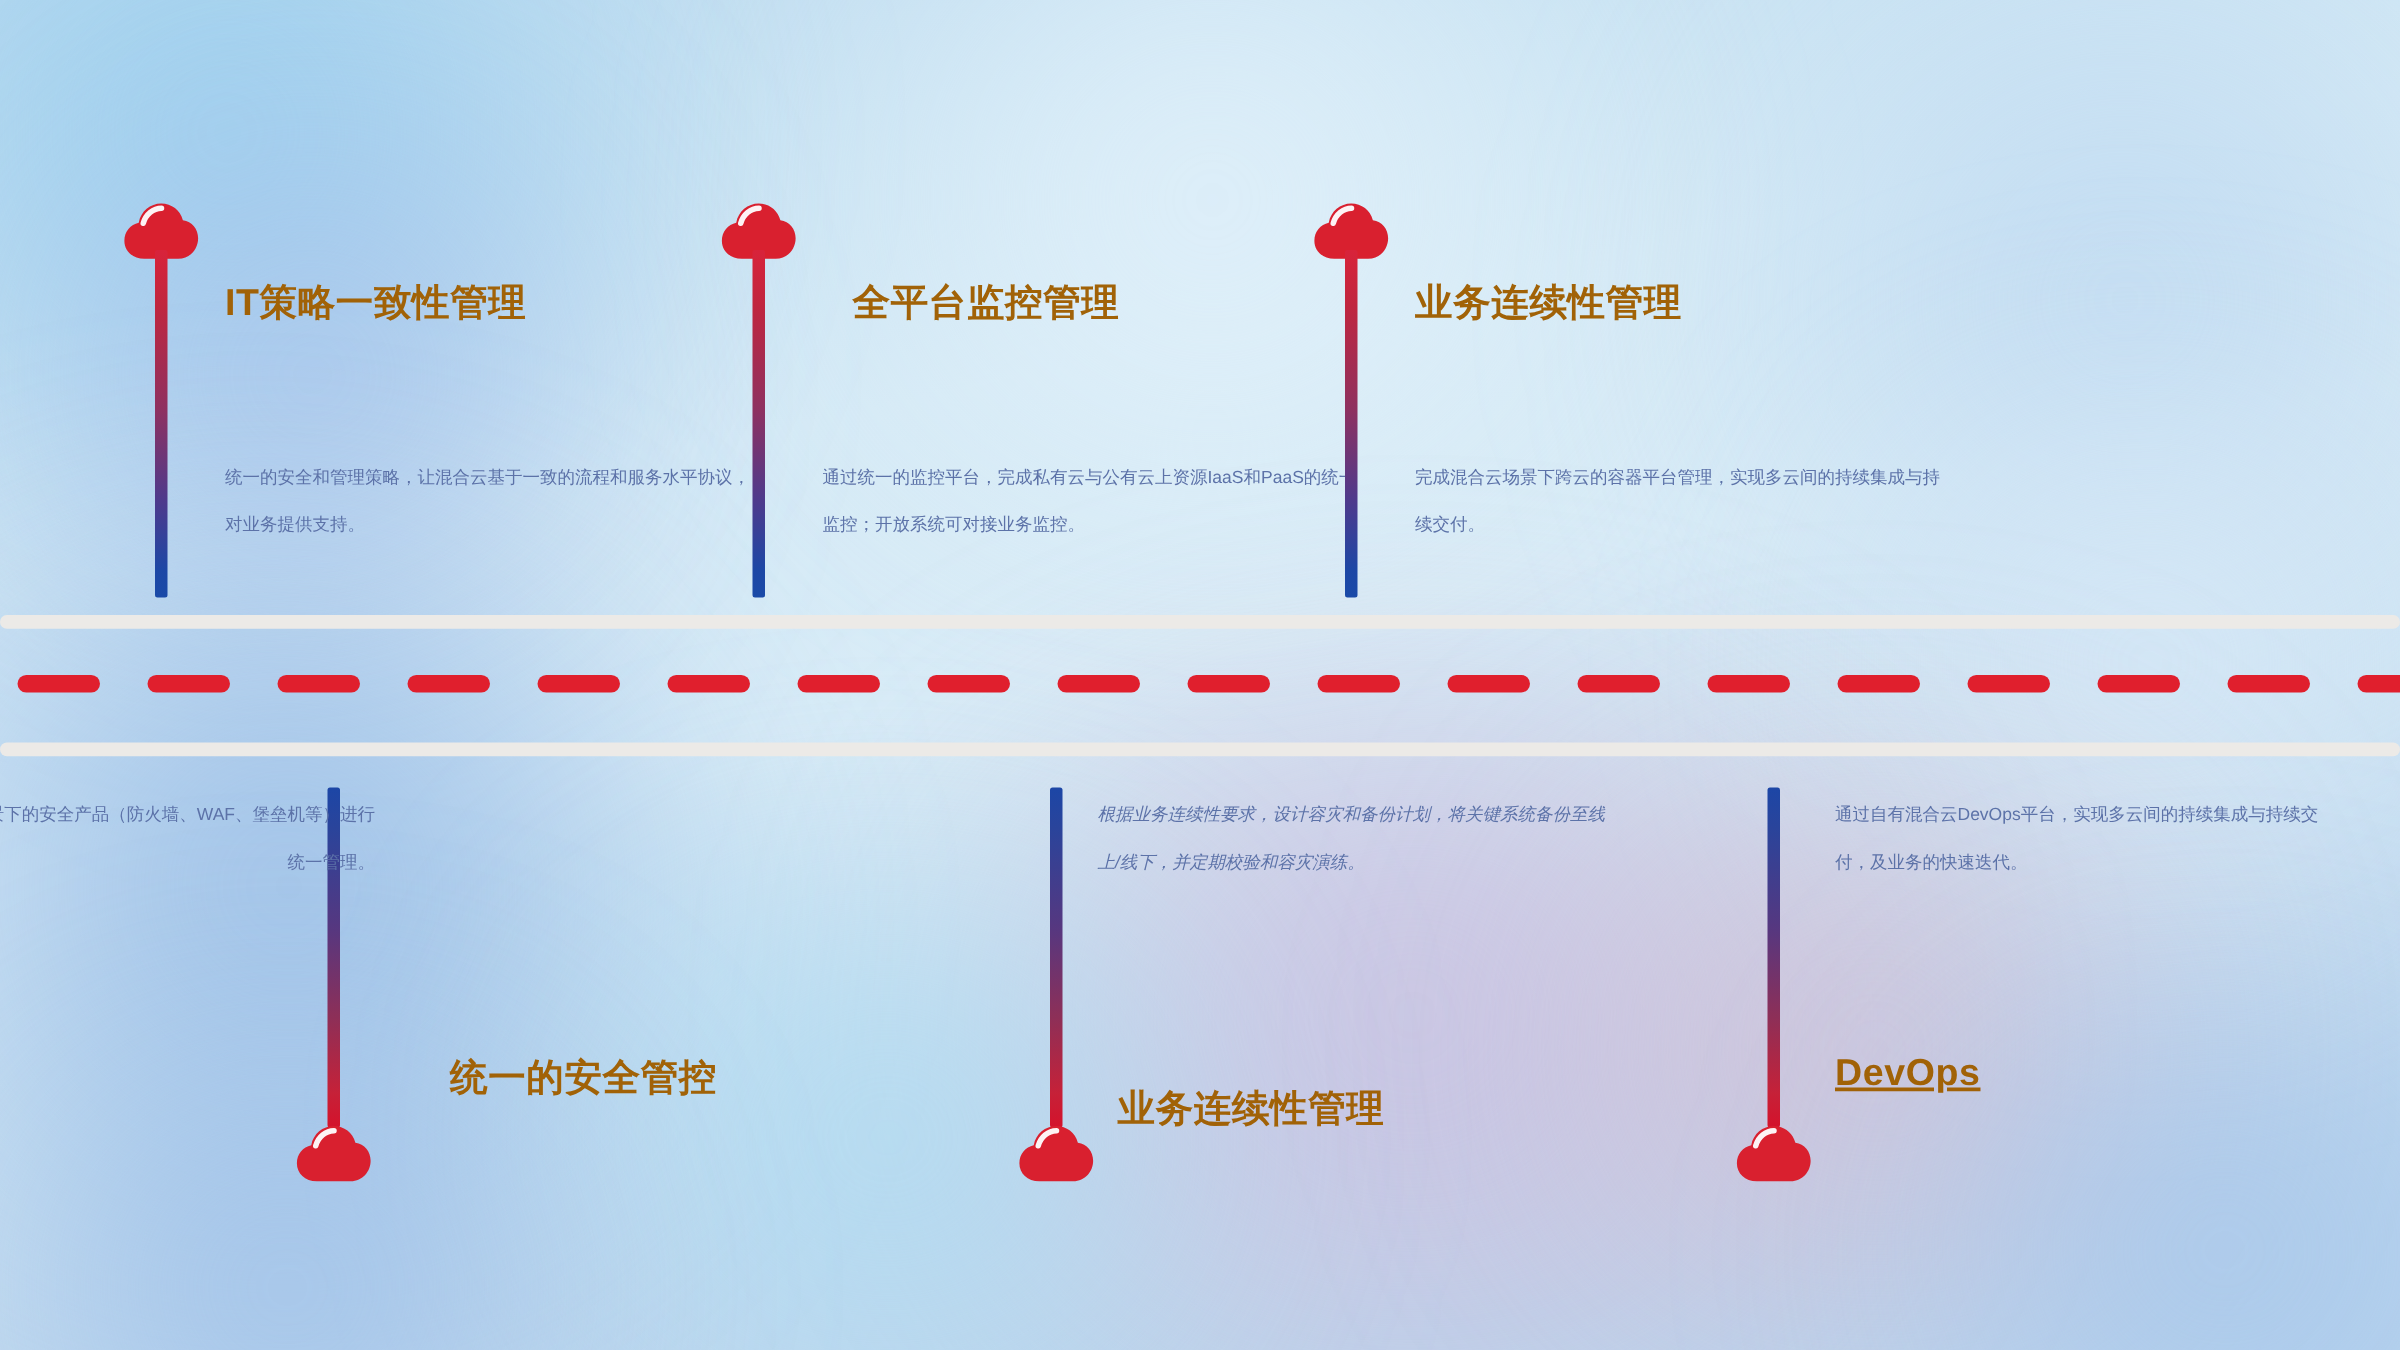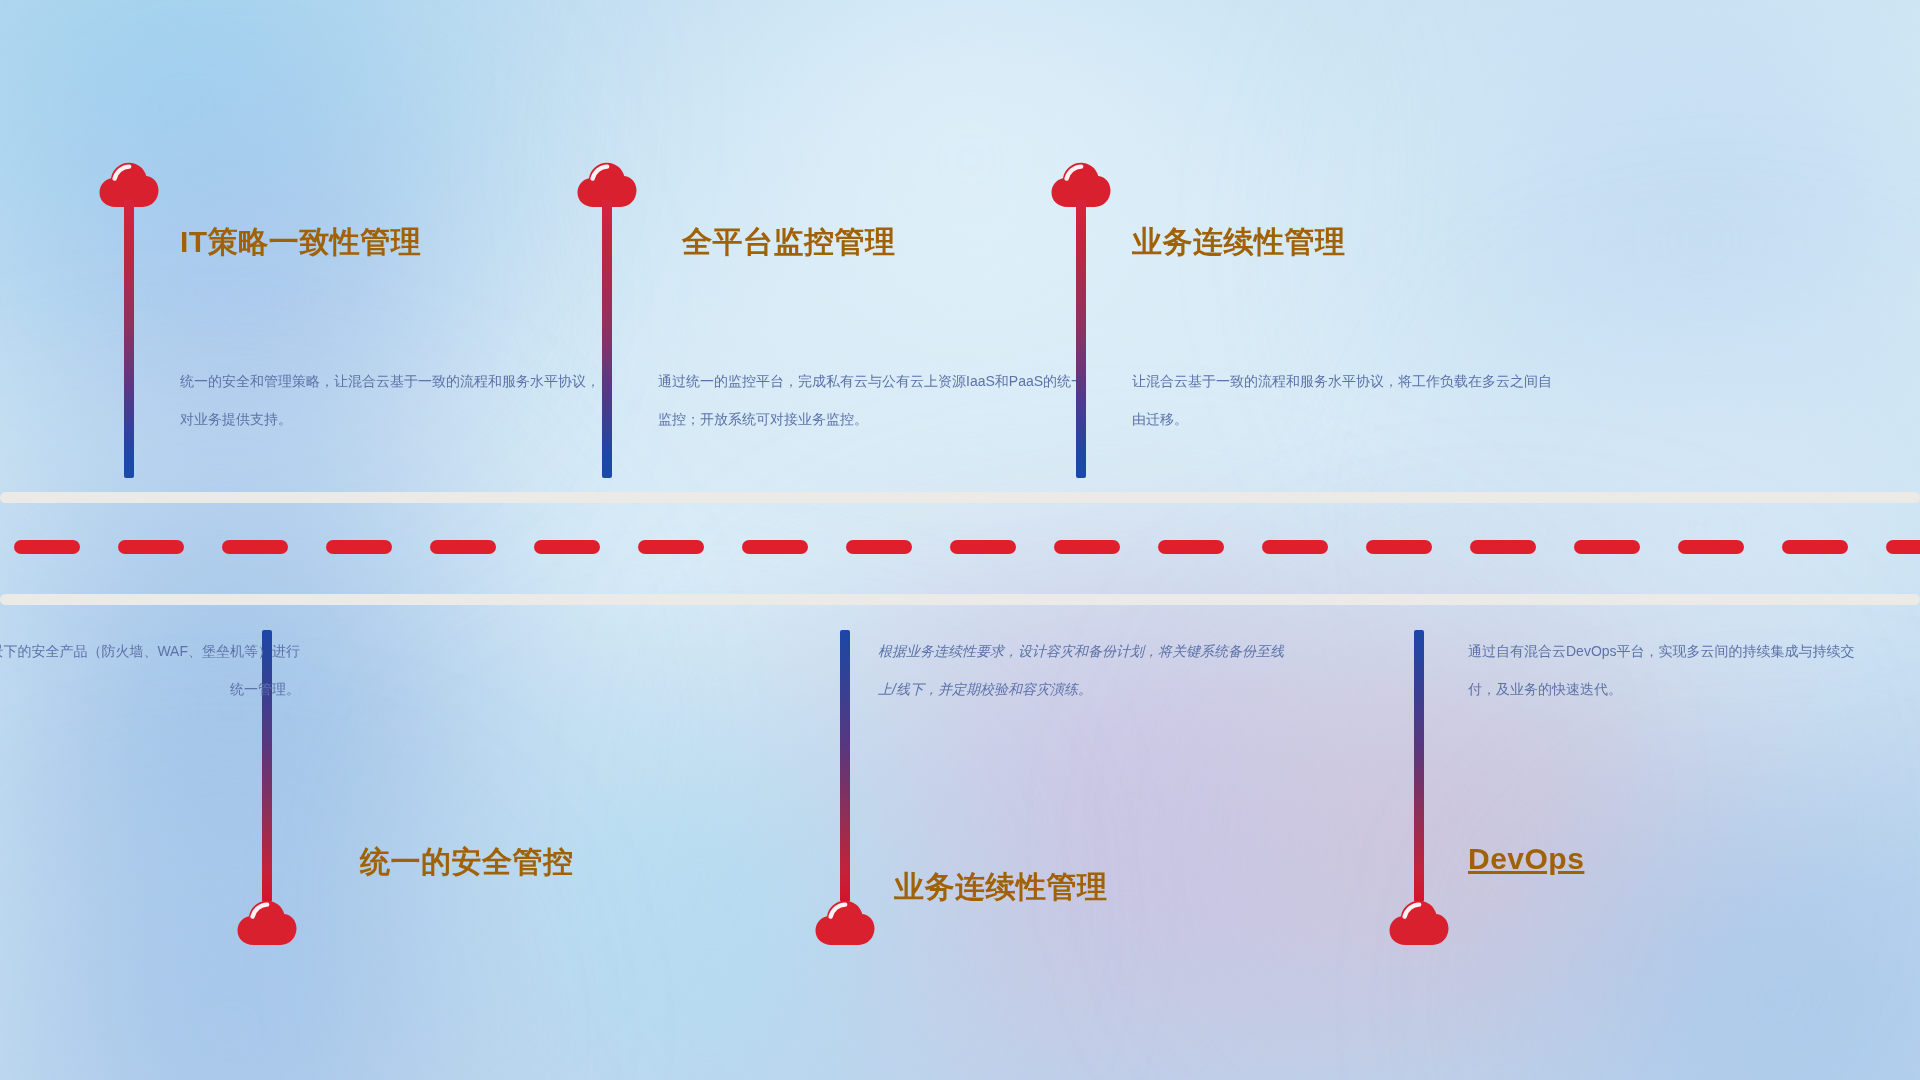--- a/index.html
+++ b/index.html
@@ -206,21 +206,21 @@
     <div class="col-body" style="left:110px; top:212px; width:430px;">通过统一的监控平台，完成私有云与公有云上资源IaaS和PaaS的统一监控；开放系统可对接业务监控。</div>
   </div>
 
   <div class="col" style="left:1022px; top:150px;">
     <svg class="cloud" style="left:28px; top:12px;" viewBox="0 0 62 46">
       <path d="M17.5 45 C7.9 45 1.5 38.6 1.5 30.5 C1.5 23.4 6.4 17.6 13.0 16.2 C14.6 7.0 22.3 0.8 31.0 0.8 C39.3 0.8 46.2 6.2 48.3 14.1 C55.6 15.0 60.5 21.1 60.5 28.6 C60.5 37.0 54.3 45 44.5 45 Z" fill="#d9202f"></path>
       <path d="M16.6 16.6 C18.6 9.4 24.6 4.6 31.2 4.6" stroke="#ffffff" stroke-width="4.4" stroke-linecap="round" fill="none" opacity="0.95"></path>
     </svg>
     <div class="pin pin-down" style="left:54px; top:50px; height:278px;"></div>
     <div class="col-title" style="left:110px; top:72px;">业务连续性管理</div>
-    <div class="col-body" style="left:110px; top:212px; width:430px;">让混合云基于一致的流程和服务水平协议，将工作负载在多云之间自由迁移。</div>
+    <div class="col-body" style="left:110px; top:212px; width:430px;">完成混合云场景下跨云的容器平台管理，实现多云间的持续集成与持续交付。</div>
   </div>
 
   <div class="road road-line top"></div>
   <div class="road road-dashes" id="road-dashes">
       <div class="dash"></div>
       <div class="dash"></div>
       <div class="dash"></div>
       <div class="dash"></div>
       <div class="dash"></div>
       <div class="dash"></div>

